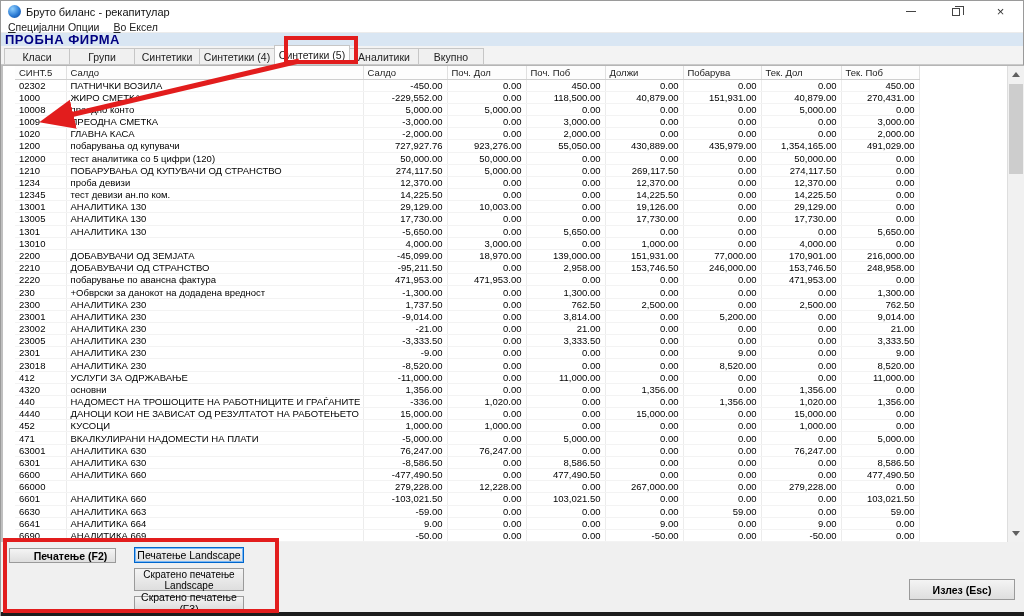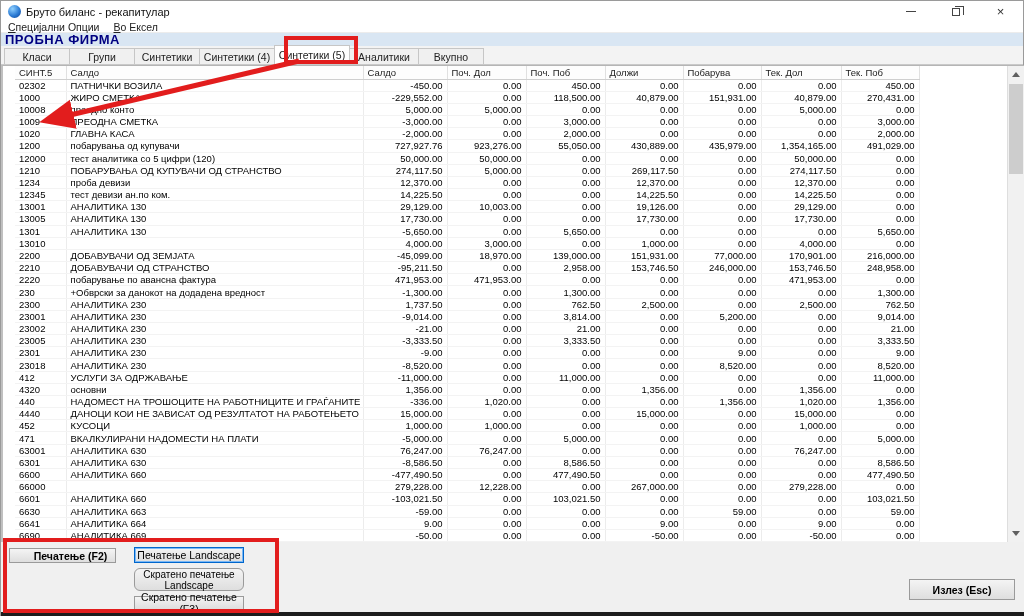--- a/index.html
+++ b/index.html
@@ -55,21 +55,21 @@
   .sb-thumb { position:absolute; left:1px; top:18px; width:14px; height:90px; background:#cdcdcd; }
 
   
   .bottom-panel { position:absolute; left:0; top:541px; width:1023px; height:70px; background:#f0f0f0; }
   .btn { position:absolute; background:linear-gradient(#f4f4f4,#dedede); border:1px solid #9a9a9a; font-size:10.5px;
     color:#000; display:flex; align-items:center; justify-content:center; text-align:center; font-family:"Liberation Sans", sans-serif; }
   .btn.bold { font-weight:bold;padding-left:16px; }
   .btn.focused { border:1px solid #0066cc; box-shadow:inset 0 0 0 1px #7ab8f5; }
   #btn-print-f2 { left:8px; top:6px; width:107px; height:15px; }
   #btn-print-landscape { left:133px; top:5px; width:110px; height:16px; }
-  #btn-short-landscape { left:133px; top:26px; width:110px; height:23px; font-size:10px; line-height:11px;border-radius:6px; }
+  #btn-short-landscape { left:133px; top:26px; width:110px; height:23px; font-size:10px; line-height:11px; }
   #btn-short-f3 { left:133px; top:54px; width:110px; height:14px; }
   #btn-exit { left:908px; top:37px; width:106px; height:21px; font-weight:bold; }
   .bottom-edge { position:absolute; left:0; top:611px; width:1024px; height:5px; background:#1c1c1c; }
 
   
   .annot { position:absolute; border:4px solid #e21d1d; pointer-events:none; z-index:50; }
   #annot-tab-box { left:283px; top:35px; width:74px; height:28px; }
   #annot-buttons-box { left:2px; top:537px; width:276px; height:75px; }
   #annot-arrow { position:absolute; left:0; top:0; width:1024px; height:616px; pointer-events:none; z-index:49; }
 </style>

